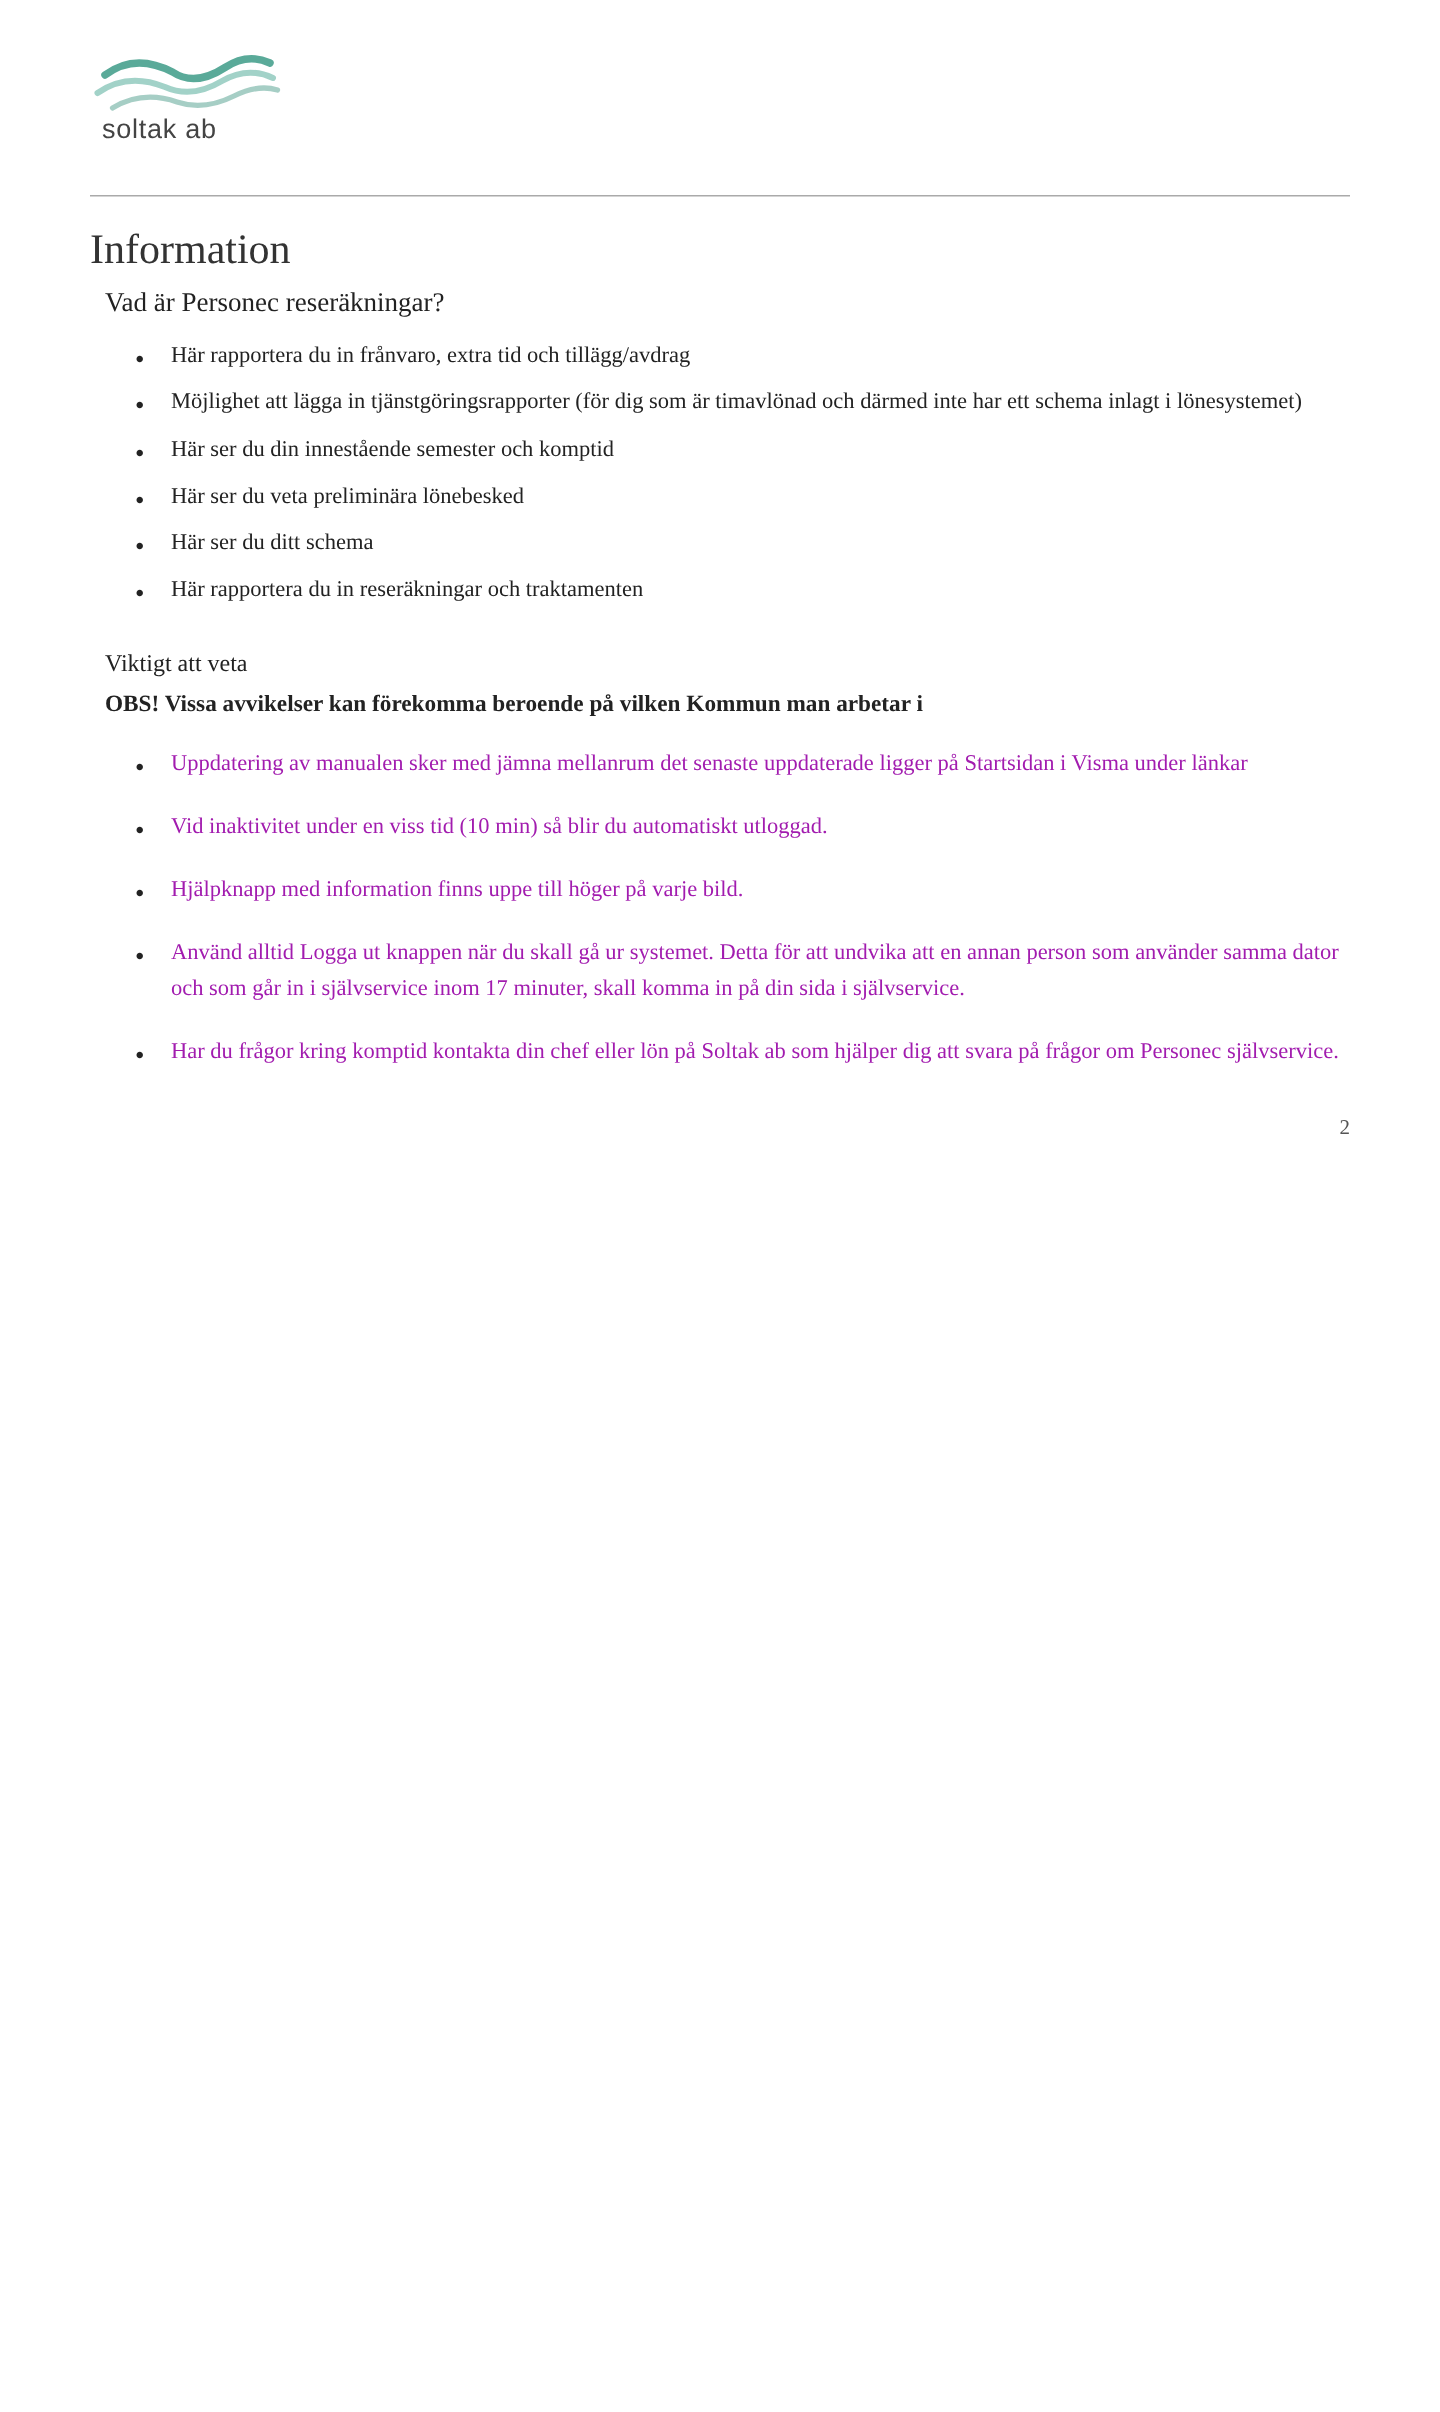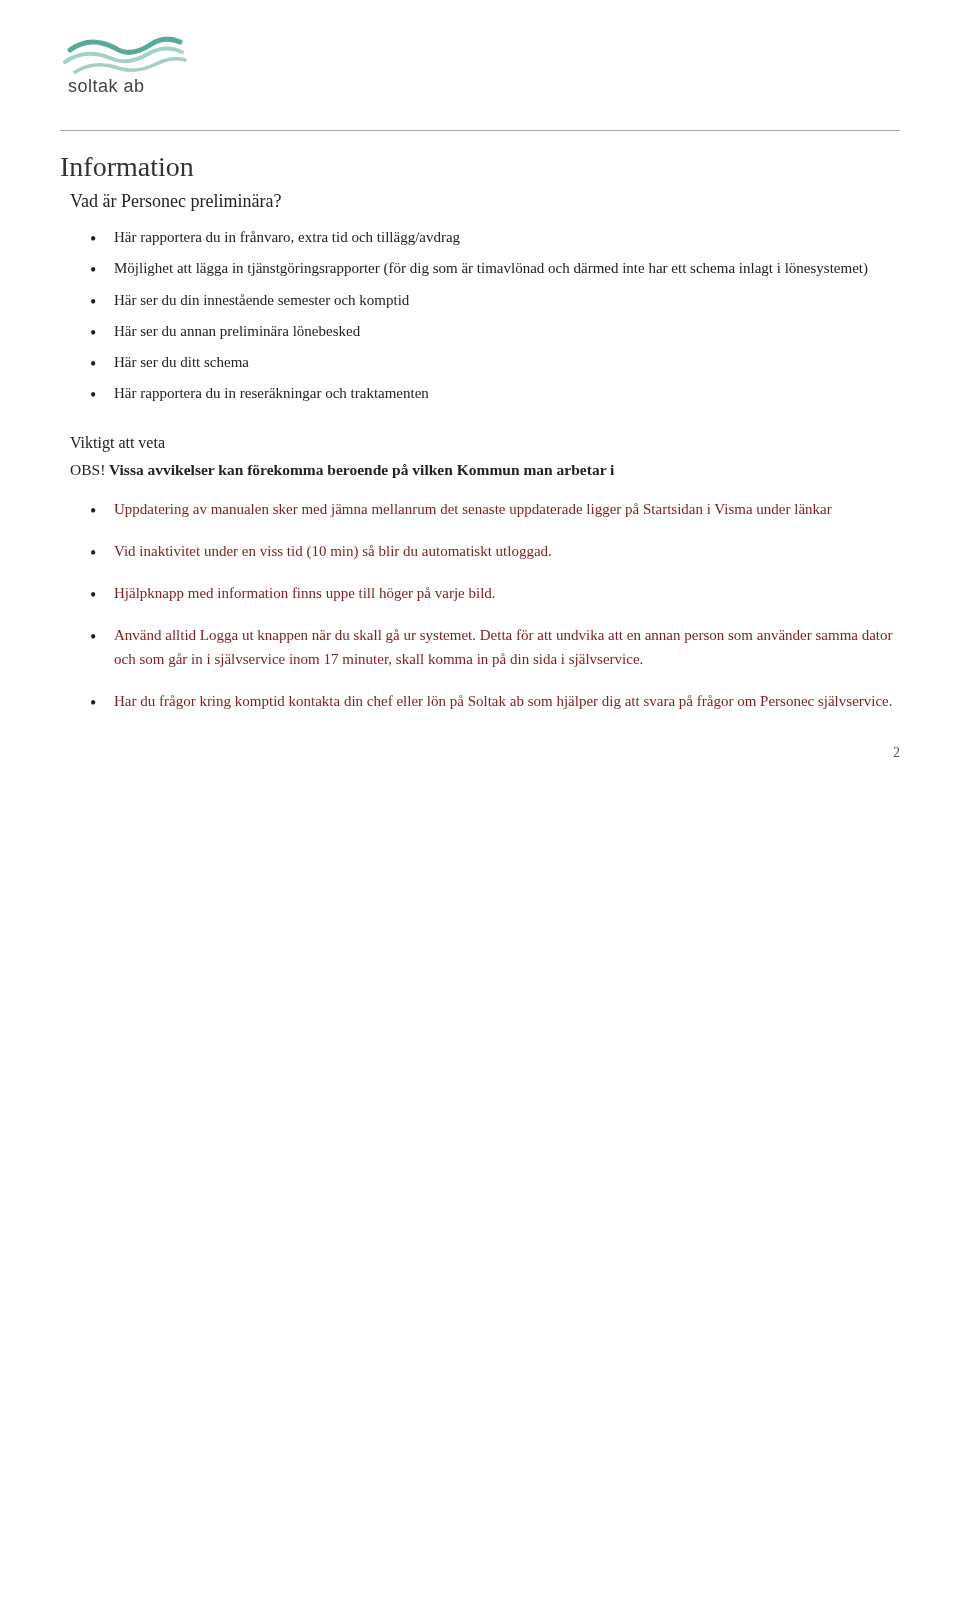--- a/index.html
+++ b/index.html
@@ -99,37 +99,37 @@
 
     .obs-line {
       font-size: 15.5px;
       font-weight: bold;
       color: #222222;
       margin-bottom: 16px;
       line-height: 1.5;
     }
 
     .obs-label {
-      font-weight: normal;
+      font-weight: bold;
       text-align: center;
     }
 
     ul.important-list {
       list-style: none;
       padding-left: 20px;
       margin-bottom: 0;
     }
 
     ul.important-list li {
       position: relative;
       padding-left: 24px;
       margin-bottom: 18px;
       font-size: 15px;
       line-height: 1.6;
-      color: #7f1d1d;
+      color: #a21caf;
     }
 
     ul.important-list li::before {
       content: '•';
       position: absolute;
       left: 0;
       top: 0;
       font-size: 18px;
       color: #222222;
     }
@@ -166,27 +166,27 @@
       </svg>
     </div>
   </div>
 
   <hr class="divider-line">
 
   <h1 class="page-title">Information</h1>
 
   <div class="content-area">
 
-    <h2 class="section-heading">Vad är Personec preliminära?</h2>
+    <h2 class="section-heading">Vad är Personec reseräkningar?</h2>
 
     <ul class="bullet-list">
       <li>Här rapportera du in frånvaro, extra tid och tillägg/avdrag</li>
       <li>Möjlighet att lägga in tjänstgöringsrapporter (för dig som är timavlönad och därmed inte har ett schema inlagt i lönesystemet)</li>
       <li>Här ser du din innestående semester och komptid</li>
-      <li>Här ser du annan preliminära lönebesked</li>
+      <li>Här ser du veta preliminära lönebesked</li>
       <li>Här ser du ditt schema</li>
       <li>Här rapportera du in reseräkningar och traktamenten</li>
     </ul>
 
     <div class="important-section">
       <p class="important-heading">Viktigt att veta</p>
       <p class="obs-line">
         <span class="obs-label">OBS!</span><span> Vissa avvikelser kan förekomma beroende på vilken Kommun man arbetar i</span>
       </p>
 

